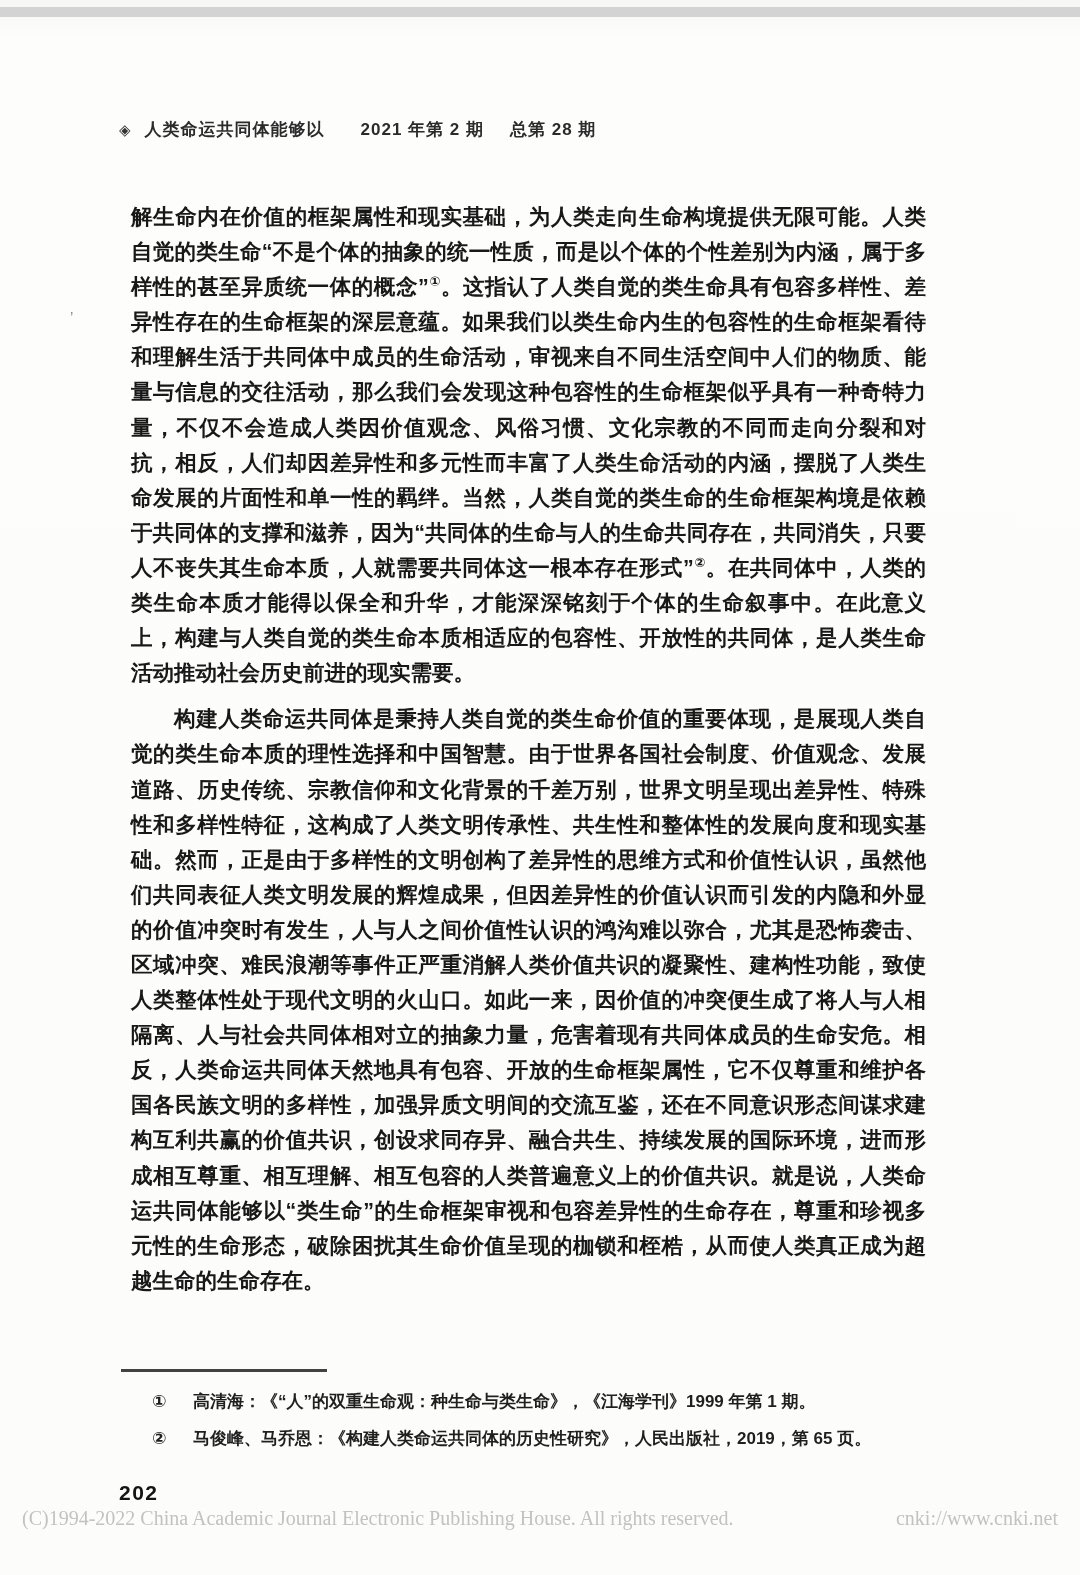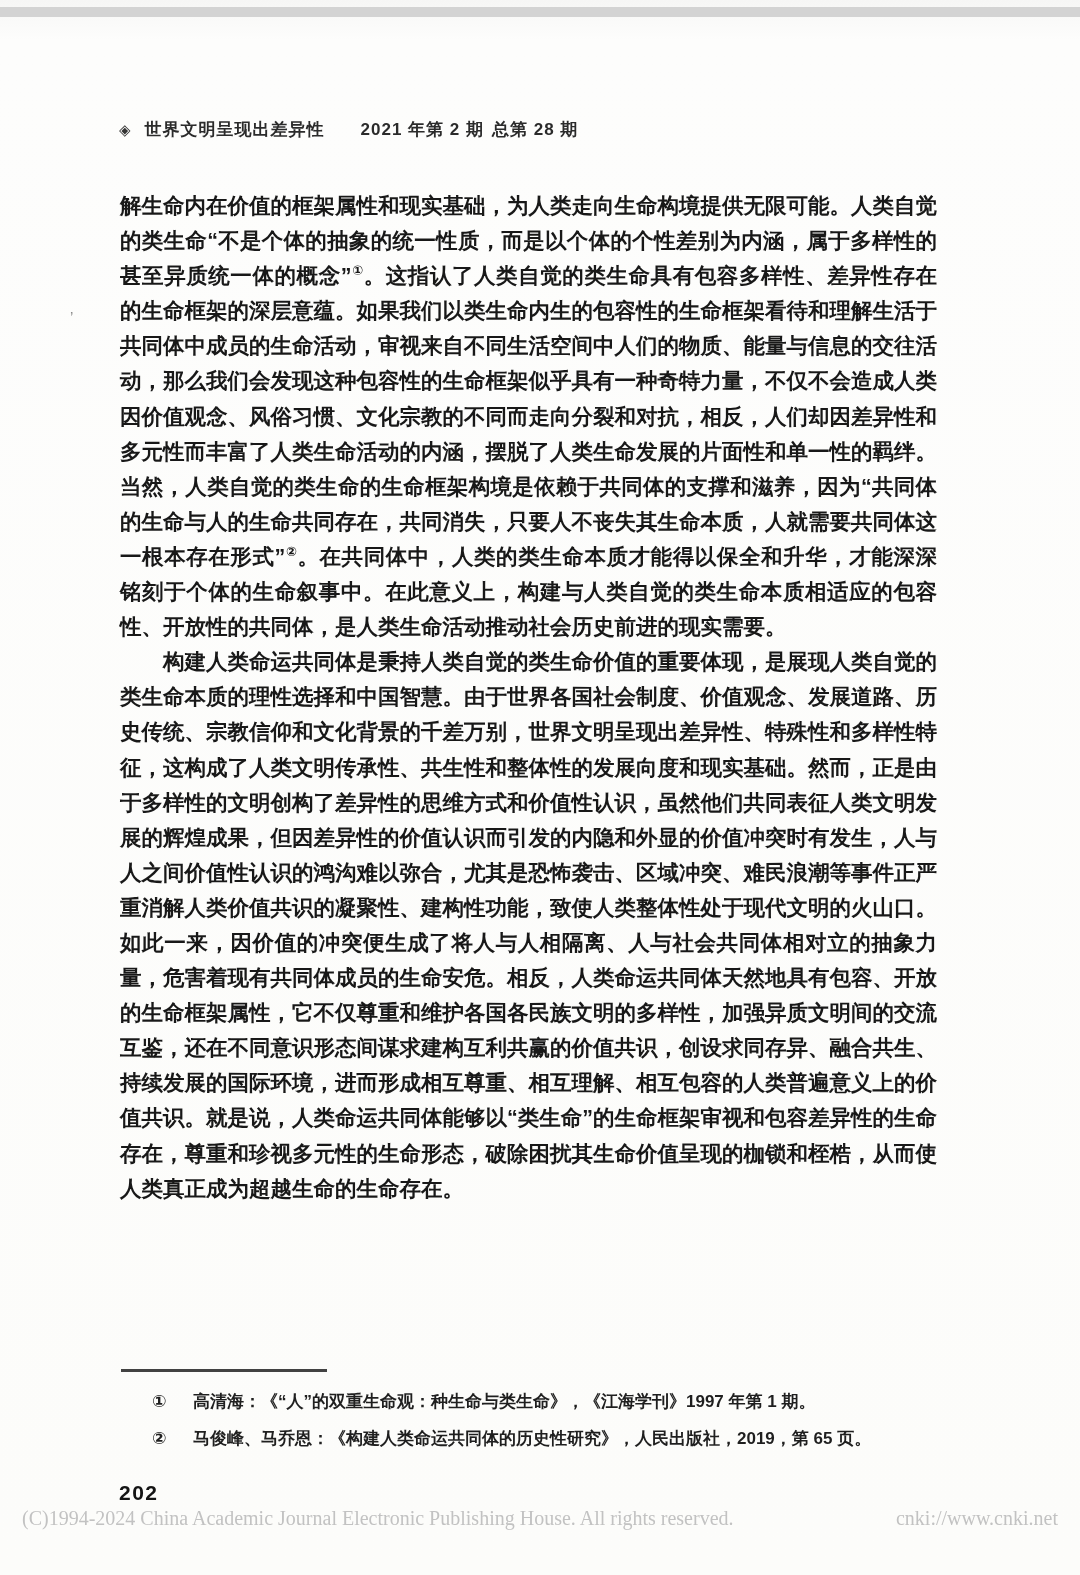--- a/index.html
+++ b/index.html
@@ -9,28 +9,28 @@
     font-family:"Liberation Sans","DejaVu Sans",sans-serif;
     color:#1c1c1c; overflow:hidden;
   }
   .scan-band { position:absolute; top:7px; left:0; width:1080px; height:10px; background:#d3d3d3; }
   .header {
     position:absolute; left:119px; top:118px; font-size:17px; font-weight:bold;
     color:#2b2b2b; letter-spacing:1px; white-space:nowrap;
   }
   .header .bullet { font-size:15px; margin-right:13px; color:#333; }
   .header .issue  { margin-left:36px; }
-  .header .volume { margin-left:8px;text-align:right; }
+  .header .volume { margin-left:26px;text-align:right; }
   .artifact { position:absolute; left:70px; top:308px; font-size:15px; color:#8a8a8a; }
   .bodytext {
     position:absolute; left:120px; top:189px; width:817px;
     font-size:21.5px; line-height:35.1px; text-align:justify;
     font-weight:600; color:#181818;
   }
-  .bodytext p { margin:0; padding:0; }
+  .bodytext p { margin:11px; padding:0; }
   .bodytext p.indent { text-indent:2em; }
   .bodytext sup { font-size:13px; line-height:0; vertical-align:super; }
   .fnrule { position:absolute; left:121px; top:1369px; width:206px; height:3px; background:#424242; }
   .footnotes {
     position:absolute; left:152px; top:1383px; width:790px;
     font-size:17px; font-weight:600; color:#1f1f1f;
   }
   .fnrow { display:flex; line-height:37px; }
   .fnmark { width:41px; flex:none; }
   .fntext { flex:1; }
@@ -46,43 +46,43 @@
   }
 </style>
 </head>
 <body>
 
 <div class="page">
 
   <div class="scan-band"></div>
 
   <div class="header">
-    <span class="bullet">◈</span><span class="jtitle">世界文明呈现出差异性</span><span class="issue">2021 年第 2 期</span><span class="volume">总第 28 期</span>
+    <span class="bullet">◈</span><span class="jtitle">人类命运共同体能够以</span><span class="issue">2021 年第 2 期</span><span class="volume">总第 28 期</span>
   </div>
 
   <div class="artifact">’</div>
 
   <div class="bodytext">
     <p><span>解生命内在价值的框架属性和现实基础，为人类走向生命构境提供无限可能。人类自觉的类生命“不是个体的抽象的统一性质，而是以个体的个性差别为内涵，属于多样性的甚至异质统一体的概念”</span><sup>①</sup><span>。这指认了人类自觉的类生命具有包容多样性、差异性存在的生命框架的深层意蕴。如果我们以类生命内生的包容性的生命框架看待和理解生活于共同体中成员的生命活动，审视来自不同生活空间中人们的物质、能量与信息的交往活动，那么我们会发现这种包容性的生命框架似乎具有一种奇特力量，不仅不会造成人类因价值观念、风俗习惯、文化宗教的不同而走向分裂和对抗，相反，人们却因差异性和多元性而丰富了人类生命活动的内涵，摆脱了人类生命发展的片面性和单一性的羁绊。当然，人类自觉的类生命的生命框架构境是依赖于共同体的支撑和滋养，因为“共同体的生命与人的生命共同存在，共同消失，只要人不丧失其生命本质，人就需要共同体这一根本存在形式”</span><sup>②</sup><span>。在共同体中，人类的类生命本质才能得以保全和升华，才能深深铭刻于个体的生命叙事中。在此意义上，构建与人类自觉的类生命本质相适应的包容性、开放性的共同体，是人类生命活动推动社会历史前进的现实需要。</span></p>
     <p class="indent">构建人类命运共同体是秉持人类自觉的类生命价值的重要体现，是展现人类自觉的类生命本质的理性选择和中国智慧。由于世界各国社会制度、价值观念、发展道路、历史传统、宗教信仰和文化背景的千差万别，世界文明呈现出差异性、特殊性和多样性特征，这构成了人类文明传承性、共生性和整体性的发展向度和现实基础。然而，正是由于多样性的文明创构了差异性的思维方式和价值性认识，虽然他们共同表征人类文明发展的辉煌成果，但因差异性的价值认识而引发的内隐和外显的价值冲突时有发生，人与人之间价值性认识的鸿沟难以弥合，尤其是恐怖袭击、区域冲突、难民浪潮等事件正严重消解人类价值共识的凝聚性、建构性功能，致使人类整体性处于现代文明的火山口。如此一来，因价值的冲突便生成了将人与人相隔离、人与社会共同体相对立的抽象力量，危害着现有共同体成员的生命安危。相反，人类命运共同体天然地具有包容、开放的生命框架属性，它不仅尊重和维护各国各民族文明的多样性，加强异质文明间的交流互鉴，还在不同意识形态间谋求建构互利共赢的价值共识，创设求同存异、融合共生、持续发展的国际环境，进而形成相互尊重、相互理解、相互包容的人类普遍意义上的价值共识。就是说，人类命运共同体能够以“类生命”的生命框架审视和包容差异性的生命存在，尊重和珍视多元性的生命形态，破除困扰其生命价值呈现的枷锁和桎梏，从而使人类真正成为超越生命的生命存在。</p>
   </div>
 
   <div class="fnrule"></div>
 
   <div class="footnotes">
     <div class="fnrow">
       <span class="fnmark">①</span>
-      <span class="fntext">高清海：《“人”的双重生命观：种生命与类生命》，《江海学刊》1997 年第 1 期。</span>
+      <span class="fntext">高清海：《“人”的双重生命观：种生命与类生命》，《江海学刊》1999 年第 1 期。</span>
     </div>
     <div class="fnrow">
       <span class="fnmark">②</span>
       <span class="fntext">马俊峰、马乔恩：《构建人类命运共同体的历史性研究》，人民出版社，2019，第 65 页。</span>
     </div>
   </div>
 
   <div class="pagenum">202</div>
 
   <div class="footer">
-    <span>(C)1994-2024 China Academic Journal Electronic Publishing House. All rights reserved.</span>
+    <span>(C)1994-2022 China Academic Journal Electronic Publishing House. All rights reserved.</span>
     <span>cnki://www.cnki.net</span>
   </div>
 
 </div>
 
 </body></html>

